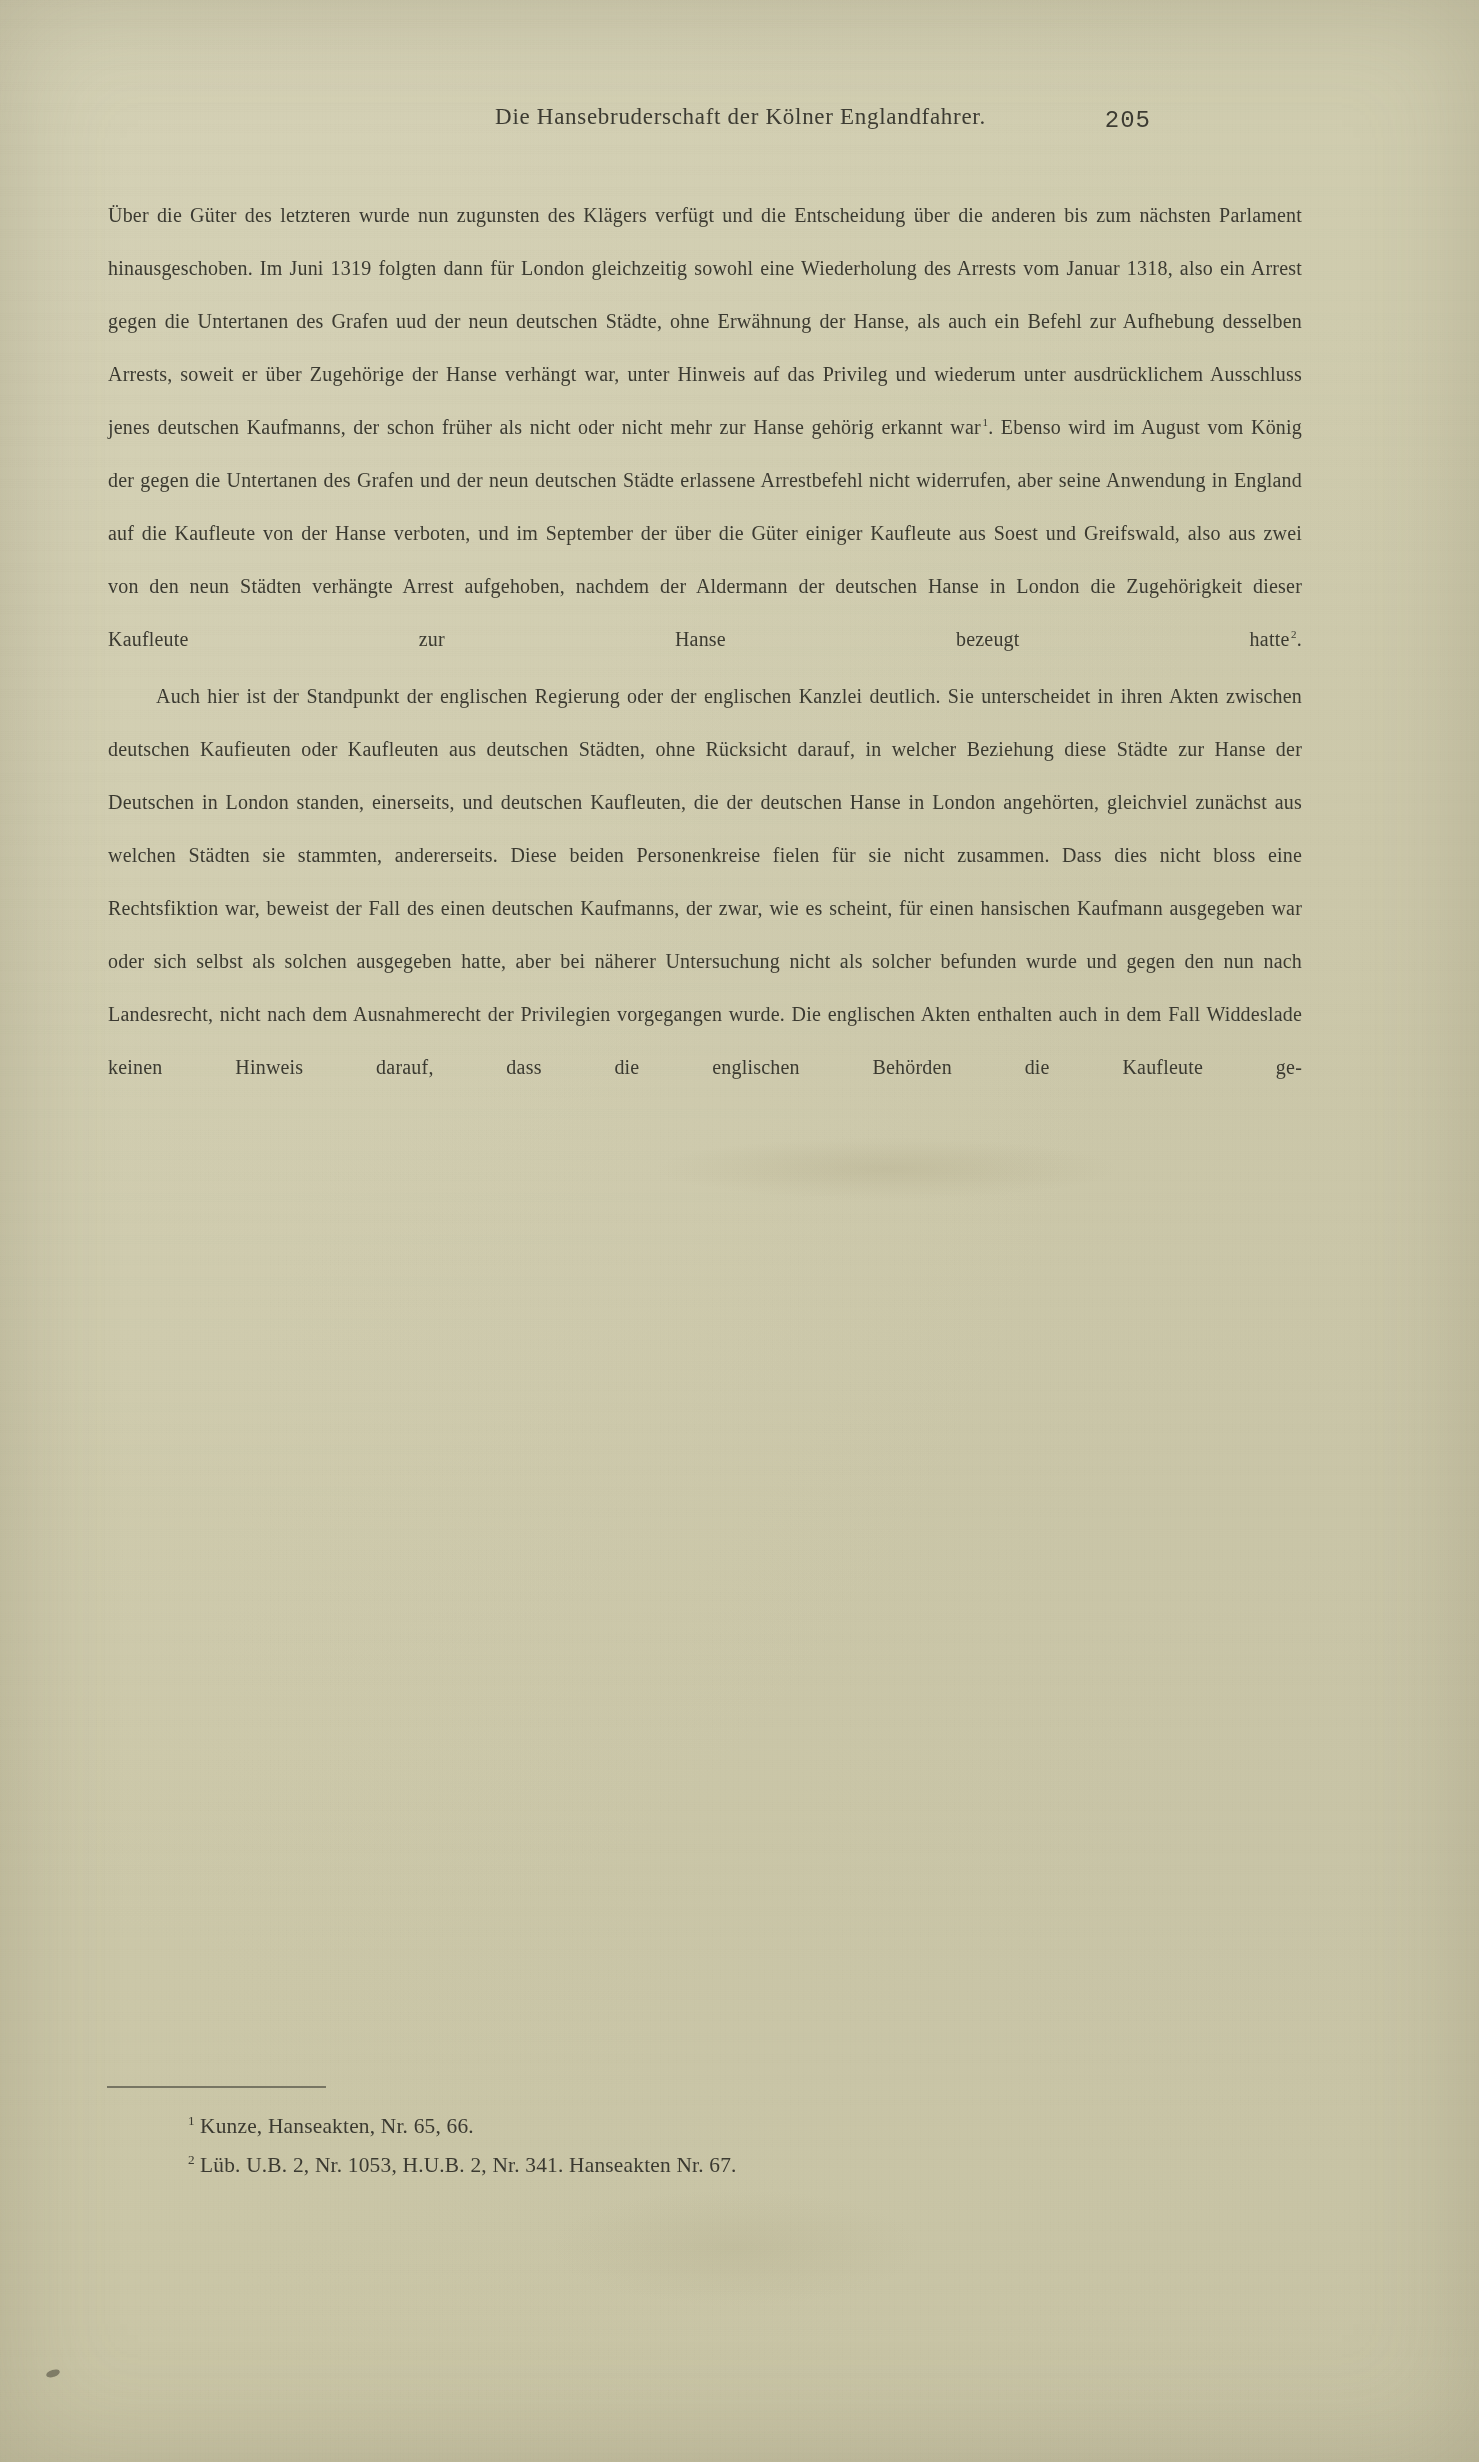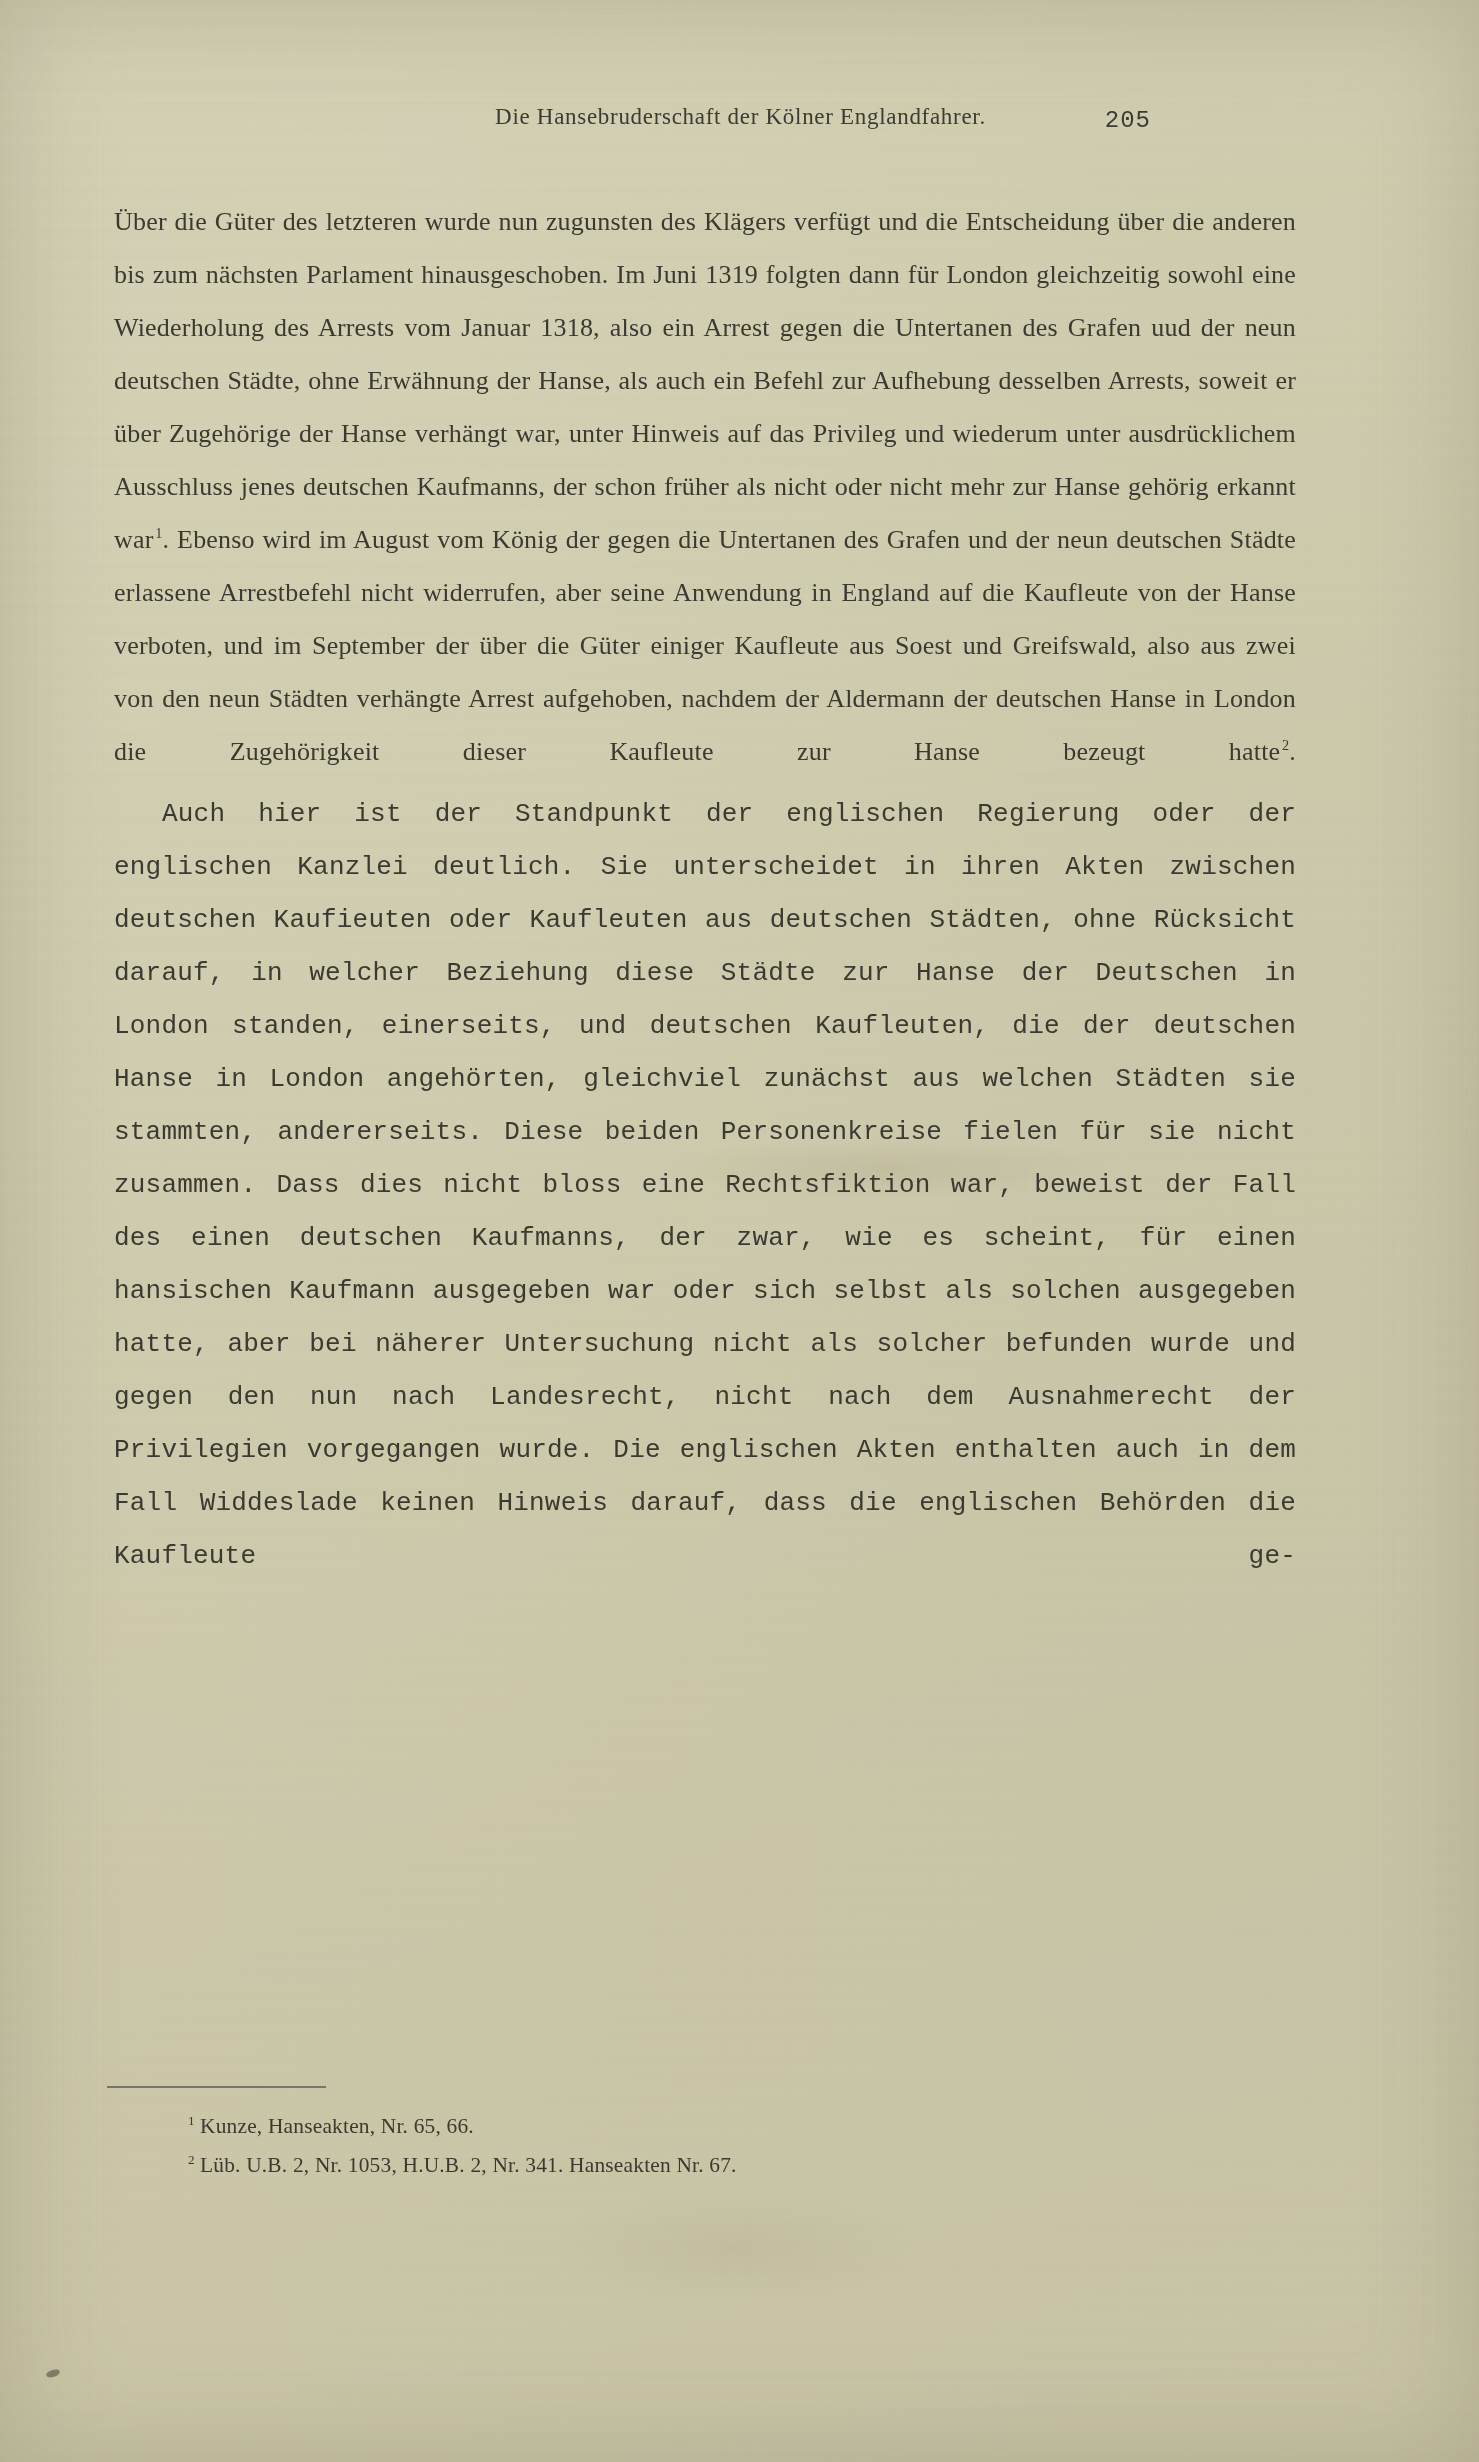--- a/index.html
+++ b/index.html
@@ -67,35 +67,34 @@
     font-family: Liberation Mono, monospace;
   }
 
   .textblock {
     position: absolute;
     left: 104px;
     top: 185px;
     width: 1202px;
   }
   p.body {
-    margin: 10px;
-    font-size: 26px;
+    margin: 4px;
+    font-size: 20px;
     line-height: 53px;
     text-align: justify;
     text-align-last: justify;
     letter-spacing: 0.2px;
     color: #3b3a31;
     word-spacing: 1px;
   }
   p.body.last-ragged {
     text-align-last: justify;
   }
   p.indent {
     text-indent: 48px;
-    font-family: Liberation Mono, monospace;
   }
   sup {
     font-size: 0.55em;
     vertical-align: super;
     line-height: 0;
     padding-left: 1.6px;
   }
 
   .footnote-rule {
     position: absolute;

